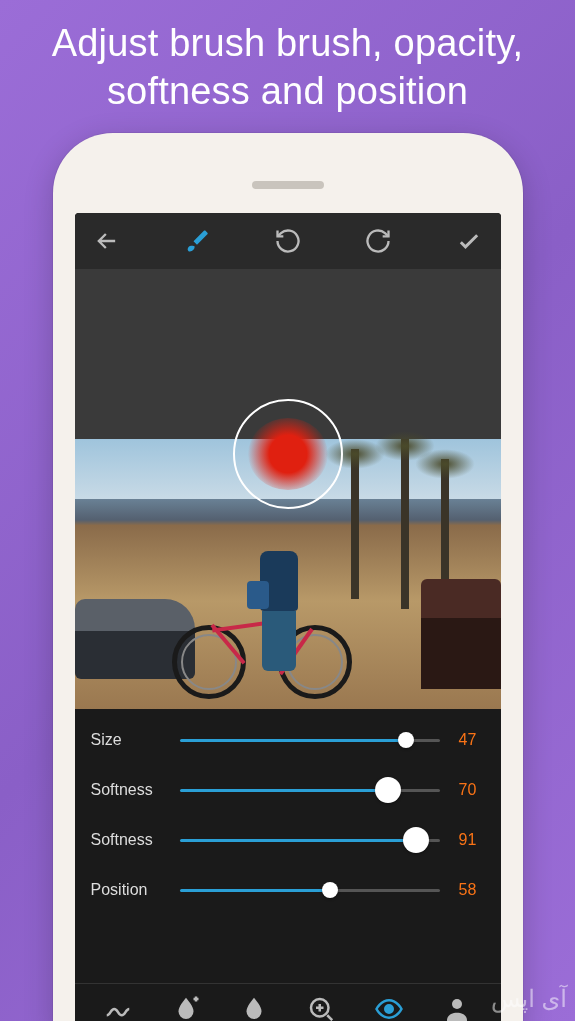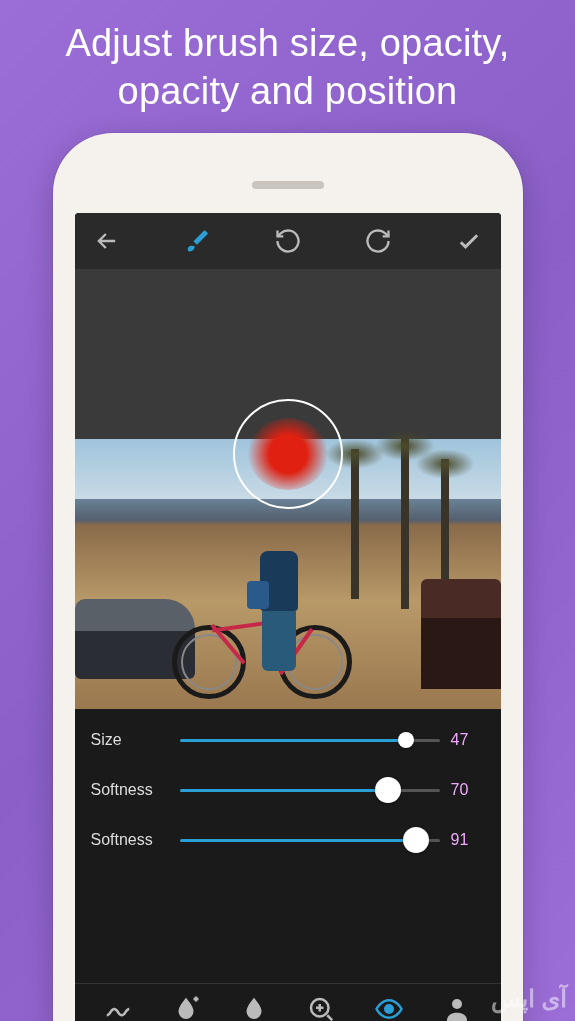--- a/index.html
+++ b/index.html
@@ -97,31 +97,31 @@
 .brush-preview{position:absolute;top:130px;left:50%;transform:translateX(-50%);width:110px;height:110px;border:2px solid #fff;border-radius:50%;display:flex;align-items:center;justify-content:center;z-index:5;}
 .brush-dot{width:80px;height:72px;background:radial-gradient(circle,#e02010 0%,#e02010 35%,rgba(224,32,16,0) 75%);border-radius:50%;}
 .sliders{background:#1a1a1a;flex:1;padding:6px 16px 0;}
 .slider-row{display:flex;align-items:center;height:50px;color:#ddd;font-size:16px;gap:11px;}
 .slider-label{width:78px;}
 .slider-track{flex:1;position:relative;height:24px;display:flex;align-items:center;}
 .track-fill{position:absolute;left:0;height:3px;background:#2a9fd6;border-radius:2px;}
 .track-empty{position:absolute;right:0;height:3px;background:#555;border-radius:2px;}
 .thumb{position:absolute;width:26px;height:26px;background:#fff;border-radius:50%;transform:translateX(-50%);box-shadow:0 1px 3px rgba(0,0,0,.4);}
 .thumb.small{width:16px;height:16px;}
-.slider-value{width:34px;text-align:left;color:#f0abfc;}
+.slider-value{width:34px;text-align:center;color:#f97316;}
 .bottom-bar{height:50px;background:#1a1a1a;border-top:1px solid #333;display:flex;align-items:center;justify-content:space-around;padding:0 10px;}
 .bottom-bar .tool{width:30px;height:30px;display:flex;align-items:center;justify-content:center;color:#bbb;}
 .bottom-bar .tool.active{color:#2a9fd6;}
-.watermark{position:absolute;bottom:8px;right:8px;color:rgba(255,255,255,.5);font-size:24px;font-weight:700;letter-spacing:2px;direction:rtl;}
+.watermark{position:absolute;bottom:8px;right:8px;color:rgba(255,255,255,.5);font-size:24px;font-weight:400;letter-spacing:2px;direction:rtl;}
 svg{width:100%;height:100%;}
 </style>
 </head>
 <body>
 
-<div class="headline">Adjust brush size, opacity, opacity and position</div>
+<div class="headline">Adjust brush brush, opacity, softness and position</div>
 
 <div class="phone">
   <div class="screen">
 
     <div class="top-bar">
       <div class="icon">
         <svg viewBox="0 0 24 24" fill="none" stroke="currentColor" stroke-width="2">
             <path d="M19 12H5M11 18l-6-6 6-6"></path>
           </svg>
       </div>
@@ -203,20 +203,29 @@
       </div>
       <div class="slider-row">
         <div class="slider-label">Softness</div>
         <div class="slider-track">
           <div class="track-fill" style="width:91%"></div>
             <div class="track-empty" style="width:9%"></div>
           <div class="thumb" style="left:91%"></div>
         </div>
         <div class="slider-value">91</div>
       </div>
+      <div class="slider-row">
+        <div class="slider-label">Position</div>
+        <div class="slider-track">
+          <div class="track-fill" style="width:58%"></div>
+            <div class="track-empty" style="width:42%"></div>
+          <div class="thumb small" style="left:58%"></div>
+        </div>
+        <div class="slider-value">58</div>
+      </div>
     </div>
 
     <div class="bottom-bar">
       <div class="tool">
         <svg viewBox="0 0 24 24" fill="none" stroke="currentColor" stroke-width="2">
             <path d="M3 17c3 0 3-5 6-5s3 5 6 5 3-5 6-5"></path>
           </svg>
       </div>
       <div class="tool">
         <svg viewBox="0 0 24 24" fill="currentColor">

